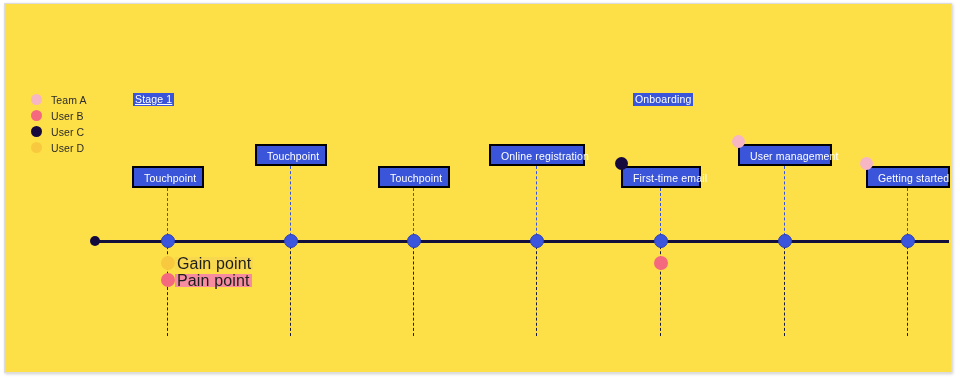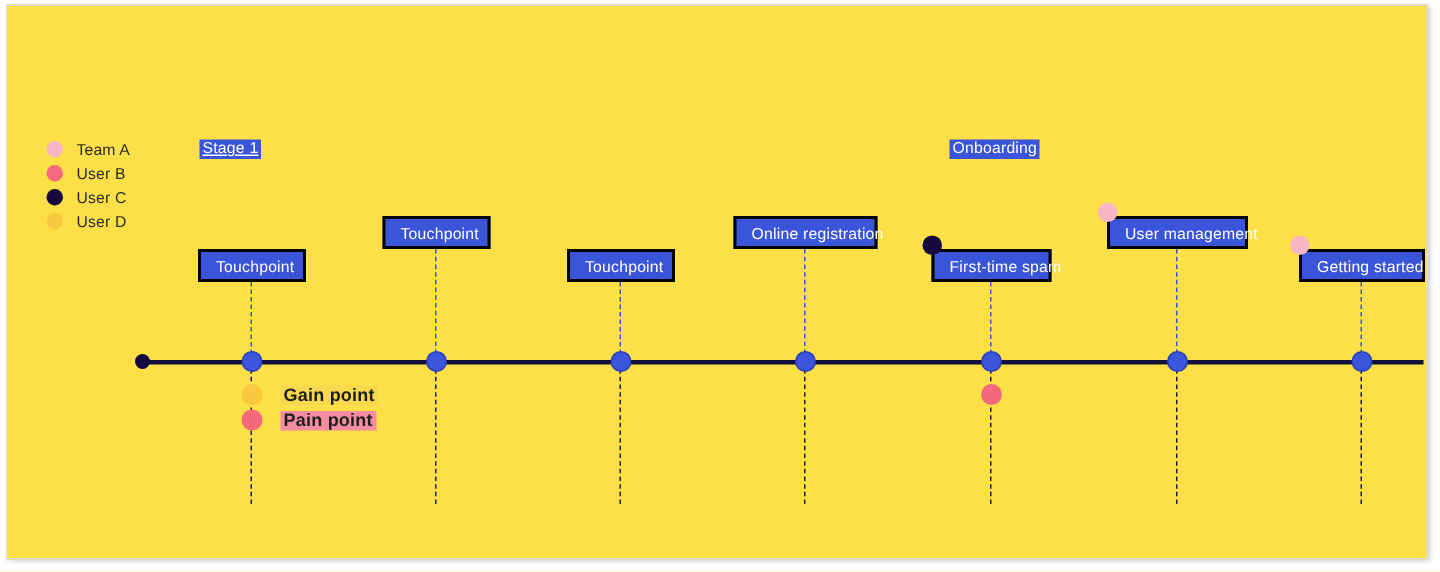--- a/index.html
+++ b/index.html
@@ -142,28 +142,27 @@
     align-items: center;
     white-space: nowrap;
   }
   .anno-dot {
     width: 14px;
     height: 14px;
     border-radius: 50%;
     flex: 0 0 auto;
   }
   .anno-label {
-    margin-left: 12px;
-    font-size: 12px;
+    margin-left: 0;
+    font-size: 16px;
     line-height: 13px;
     height: 13px;
     padding: 0 2px;
     color: #1e1e1e;
     letter-spacing: 0.15px;
-    font-weight: bold;
   }
 </style>
 </head>
 <body>
 
 <div id="canvas">
 
   <div id="legend">
       <div class="legend-row">
         <span class="legend-dot" style="background: rgb(247, 182, 195);"></span>
@@ -212,21 +211,21 @@
       <div class="stage" style="left: 532px;">
         <div class="connector-up" style="top: 162px; height: 75px;"></div>
         <div class="connector-down" style="top: 237px; height: 95px;"></div>
         <div class="node" style="background: rgb(59, 85, 221);"></div>
         <div class="touch-box" style="top: 140px; width: 96px; left: -48px;">Online registration</div>
       </div>
       <div class="stage" style="left: 656px;">
         <div class="connector-up" style="top: 184px; height: 53px;"></div>
         <div class="connector-down" style="top: 237px; height: 95px;"></div>
         <div class="node" style="background: rgb(59, 85, 221);"></div>
-        <div class="touch-box" style="top: 162px; width: 80px; left: -40px;">First-time spam</div>
+        <div class="touch-box" style="top: 162px; width: 80px; left: -40px;">First-time email</div>
         <div class="owner-dot" style="background: rgb(22, 9, 62); top: 153px; left: -46px;"></div>
       </div>
       <div class="stage" style="left: 780px;">
         <div class="connector-up" style="top: 162px; height: 75px;"></div>
         <div class="connector-down" style="top: 237px; height: 95px;"></div>
         <div class="node" style="background: rgb(59, 85, 221);"></div>
         <div class="touch-box" style="top: 140px; width: 94px; left: -47px;">User management</div>
         <div class="owner-dot" style="background: rgb(247, 182, 195); top: 131px; left: -53px;"></div>
       </div>
       <div class="stage" style="left: 903px;">

